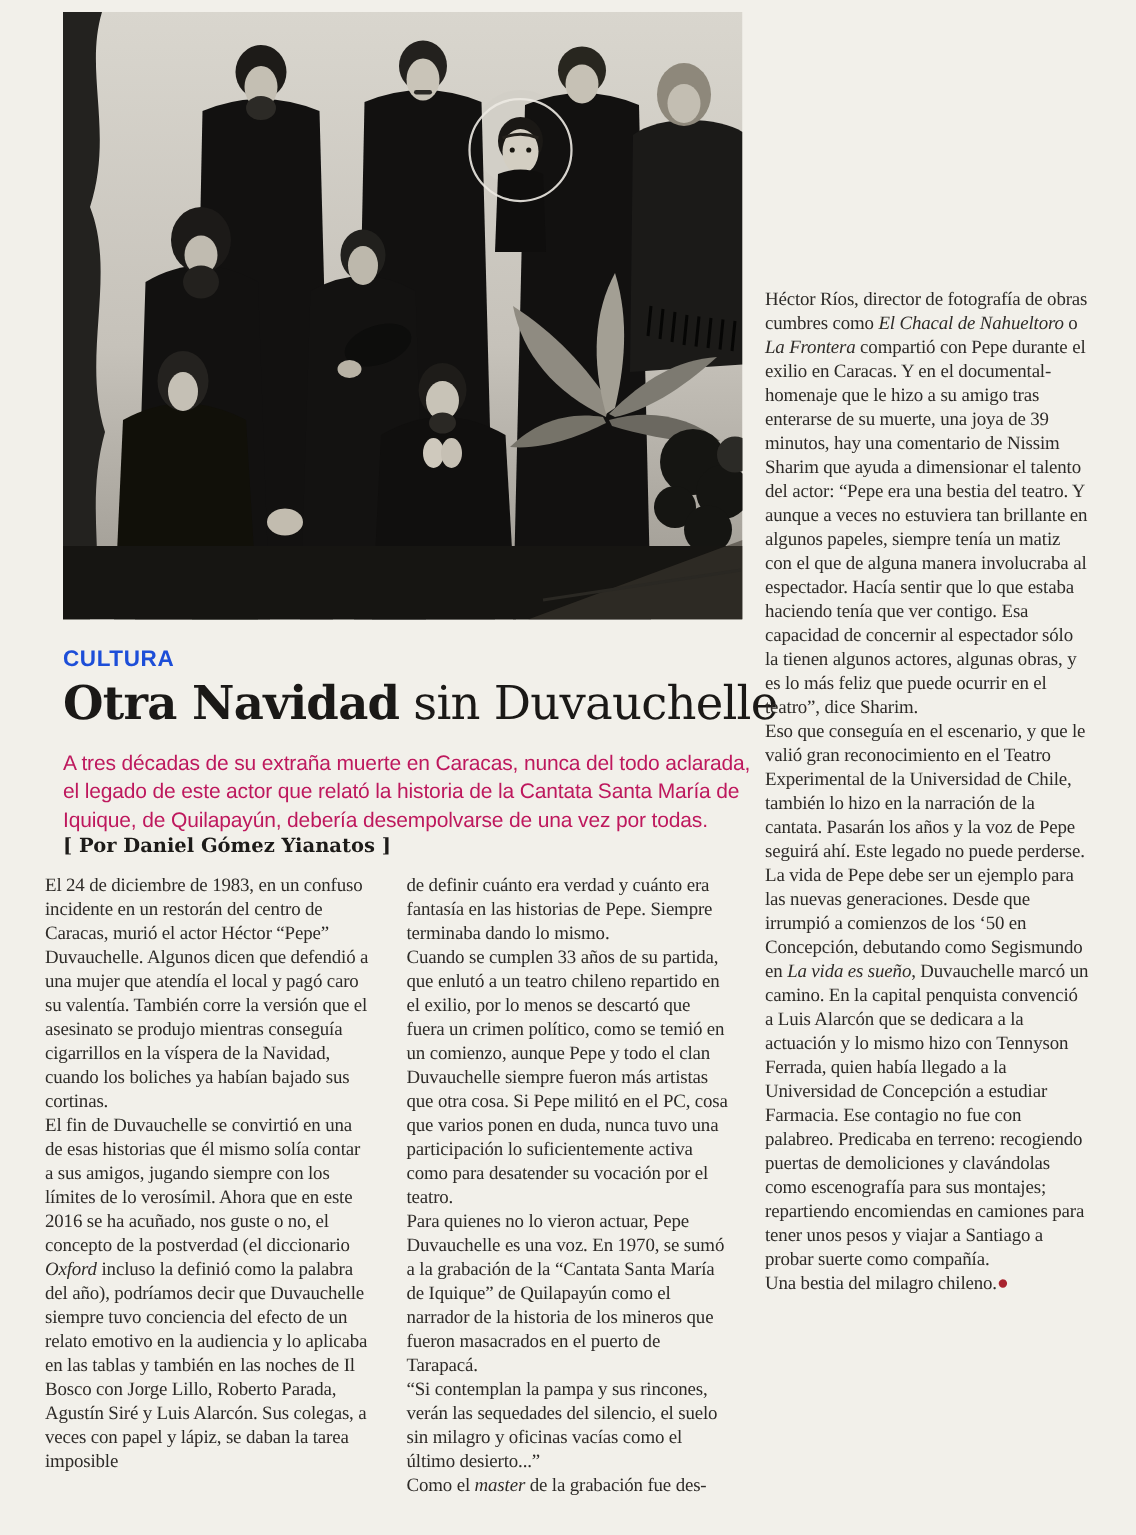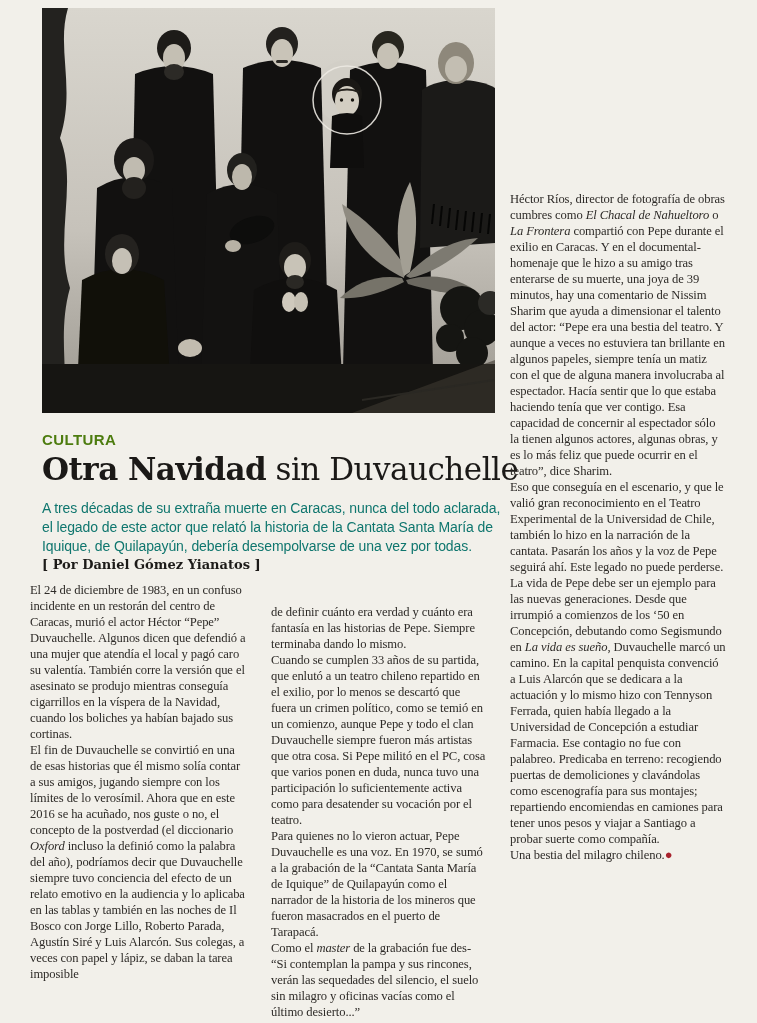--- a/index.html
+++ b/index.html
@@ -12,52 +12,52 @@
   }
   .page{position:absolute;inset:0;}
   
   .photo{position:absolute;left:42px;top:8px;width:453px;height:405px;margin:0;}
   .photo svg{display:block;}
   
   .kicker{
     position:absolute;left:42px;top:431px;
     font-family:"Liberation Sans", sans-serif;
     font-weight:700;font-size:15px;letter-spacing:.4px;
-    color:#4d7c0f;
+    color:#1d4ed8;
   }
   .headline{
     position:absolute;left:42px;top:450px;width:470px;margin:0;
     font-family:"DejaVu Serif", serif;
     font-size:31px;line-height:38px;font-weight:400;
     letter-spacing:-0.5px;color:#1b1917;white-space:nowrap;
   }
   .headline .hl-bold{font-weight:700;}
   .dek{
     position:absolute;left:42px;top:499px;width:472px;margin:0;
     font-family:"Liberation Sans", sans-serif;
     font-size:14px;line-height:19px;letter-spacing:-0.1px;
-    color:#0f766e;
+    color:#be185d;
   }
   .byline{
     position:absolute;left:42px;top:557px;
     font-family:"DejaVu Serif", serif;
     font-weight:700;font-size:13px;color:#1d1b19;
   }
   
   .col{
     position:absolute;width:217px;
     font-family:"Liberation Serif", serif;
     font-size:12.6px;line-height:16px;letter-spacing:-0.1px;
     color:#2e2b28;text-align:left;
   }
   .col p.para{margin:0;}
   .col .it{font-style:italic;margin-top:45px;}
   .col .enddot{color:#a8232e;font-size:13px;}
   .col1{left:30px;top:582px;height:408px;}
-  .col2{left:271px;top:604px;height:408px;}
+  .col2{left:271px;top:582px;height:408px;}
   .col3{left:510px;top:191px;height:795px;}
   
   .footer{
     position:absolute;left:42px;top:1023px;
     font-family:"Liberation Sans", sans-serif;
     font-size:9.5px;letter-spacing:.6px;
     color:#474239;
   }
   .footer .f-bullet{color:#a8232e;font-size:11px;letter-spacing:0;margin-right:3px;}
   .footer .f-mag{font-weight:700;}
@@ -182,22 +182,22 @@
   <div class="byline">[ Por Daniel Gómez Yianatos ]</div>
 
   <div class="col col1">
       <p class="para"><span>El 24 de diciembre de 1983, en un confuso incidente en un restorán del centro de Caracas, murió el actor Héctor “Pepe” Duvauchelle. Algunos dicen que defendió a una mujer que atendía el local y pagó caro su valentía. También corre la versión que el asesinato se produjo mientras conseguía cigarrillos en la víspera de la Navidad, cuando los boliches ya habían bajado sus cortinas.</span></p>
       <p class="para"><span>El fin de Duvauchelle se convirtió en una de esas historias que él mismo solía contar a sus amigos, jugando siempre con los límites de lo verosímil. Ahora que en este 2016 se ha acuñado, nos guste o no,  el concepto de la postverdad (el diccionario </span><span class="it">Oxford</span><span> incluso la definió como la palabra del año), podríamos decir que Duvauchelle siempre tuvo conciencia del efecto de un relato emotivo en la audiencia y lo aplicaba en las tablas y también en las noches de Il Bosco con Jorge Lillo, Roberto Parada, Agustín Siré y Luis Alarcón. Sus colegas, a veces con papel y lápiz, se daban la tarea imposible</span></p>
     </div>
   <div class="col col2">
       <p class="para"><span>de definir cuánto era verdad y cuánto era fantasía en las historias de Pepe. Siempre terminaba dando lo mismo.</span></p>
       <p class="para"><span>Cuando se cumplen 33 años de su partida, que enlutó a un teatro chileno repartido en el exilio, por lo menos se descartó que fuera un crimen político, como se temió en un comienzo, aunque Pepe y todo el clan Duvauchelle siempre fueron más artistas que otra cosa.  Si Pepe militó en el PC, cosa que varios ponen en duda, nunca tuvo una participación lo suficientemente activa como para desatender su vocación por el teatro.</span></p>
       <p class="para"><span>Para quienes no lo vieron actuar, Pepe Duvauchelle es una voz. En 1970, se sumó a la grabación de la “Cantata Santa María de Iquique” de Quilapayún como el narrador de la historia de los mineros que fueron masacrados en el puerto de Tarapacá.</span></p>
+      <p class="para"><span>“Si contemplan la pampa y sus rincones, verán las sequedades del silencio, el suelo sin milagro y oficinas vacías como el último desierto...”</span></p>
       <p class="para"><span>Como el </span><span class="it">master</span><span> de la grabación fue des-</span></p>
-      <p class="para"><span>“Si contemplan la pampa y sus rincones, verán las sequedades del silencio, el suelo sin milagro y oficinas vacías como el último desierto...”</span></p>
     </div>
   <div class="col col3">
       <p class="para"><span>Héctor Ríos, director de fotografía de obras cumbres como </span><span class="it">El Chacal de Nahueltoro</span><span> o </span><span class="it">La Frontera</span><span> compartió con Pepe durante el exilio en Caracas. Y en el documental-homenaje que le hizo a su amigo tras enterarse de su muerte, una joya de 39 minutos, hay una comentario de Nissim Sharim que ayuda a dimensionar el talento del actor: “Pepe era una bestia del teatro. Y aunque a veces no estuviera tan brillante en algunos papeles, siempre tenía un matiz con el que de alguna manera involucraba al espectador. Hacía sentir que lo que estaba haciendo tenía que ver contigo. Esa capacidad de concernir al espectador sólo la tienen algunos actores, algunas obras, y es lo más feliz que puede ocurrir en el teatro”, dice Sharim.</span></p>
       <p class="para"><span>Eso que conseguía en el escenario, y que le valió gran reconocimiento en el Teatro Experimental de la Universidad de Chile, también lo hizo en la narración de la cantata. Pasarán los años y la voz de Pepe seguirá ahí. Este legado no puede perderse. La vida de Pepe debe ser un ejemplo para las nuevas generaciones. Desde que irrumpió a comienzos de los ‘50 en Concepción, debutando como Segismundo en </span><span class="it">La vida es sueño</span><span>, Duvauchelle marcó un camino. En la capital penquista convenció a Luis Alarcón que se dedicara a la actuación y lo mismo hizo con Tennyson Ferrada, quien había llegado a la Universidad de Concepción a estudiar Farmacia. Ese contagio no fue con palabreo. Predicaba en terreno:  recogiendo puertas de demoliciones y clavándolas como escenografía para sus montajes; repartiendo encomiendas en camiones para tener unos pesos y viajar a Santiago a probar suerte como compañía.</span></p>
       <p class="para"><span>Una bestia del milagro chileno.</span><span class="enddot">●</span></p>
     </div>
 
   <div class="footer">
     <span class="f-bullet">•</span><span class="f-mag">QUÉ PASA</span><span class="f-sep">|</span><span class="f-page">16</span>
   </div>

